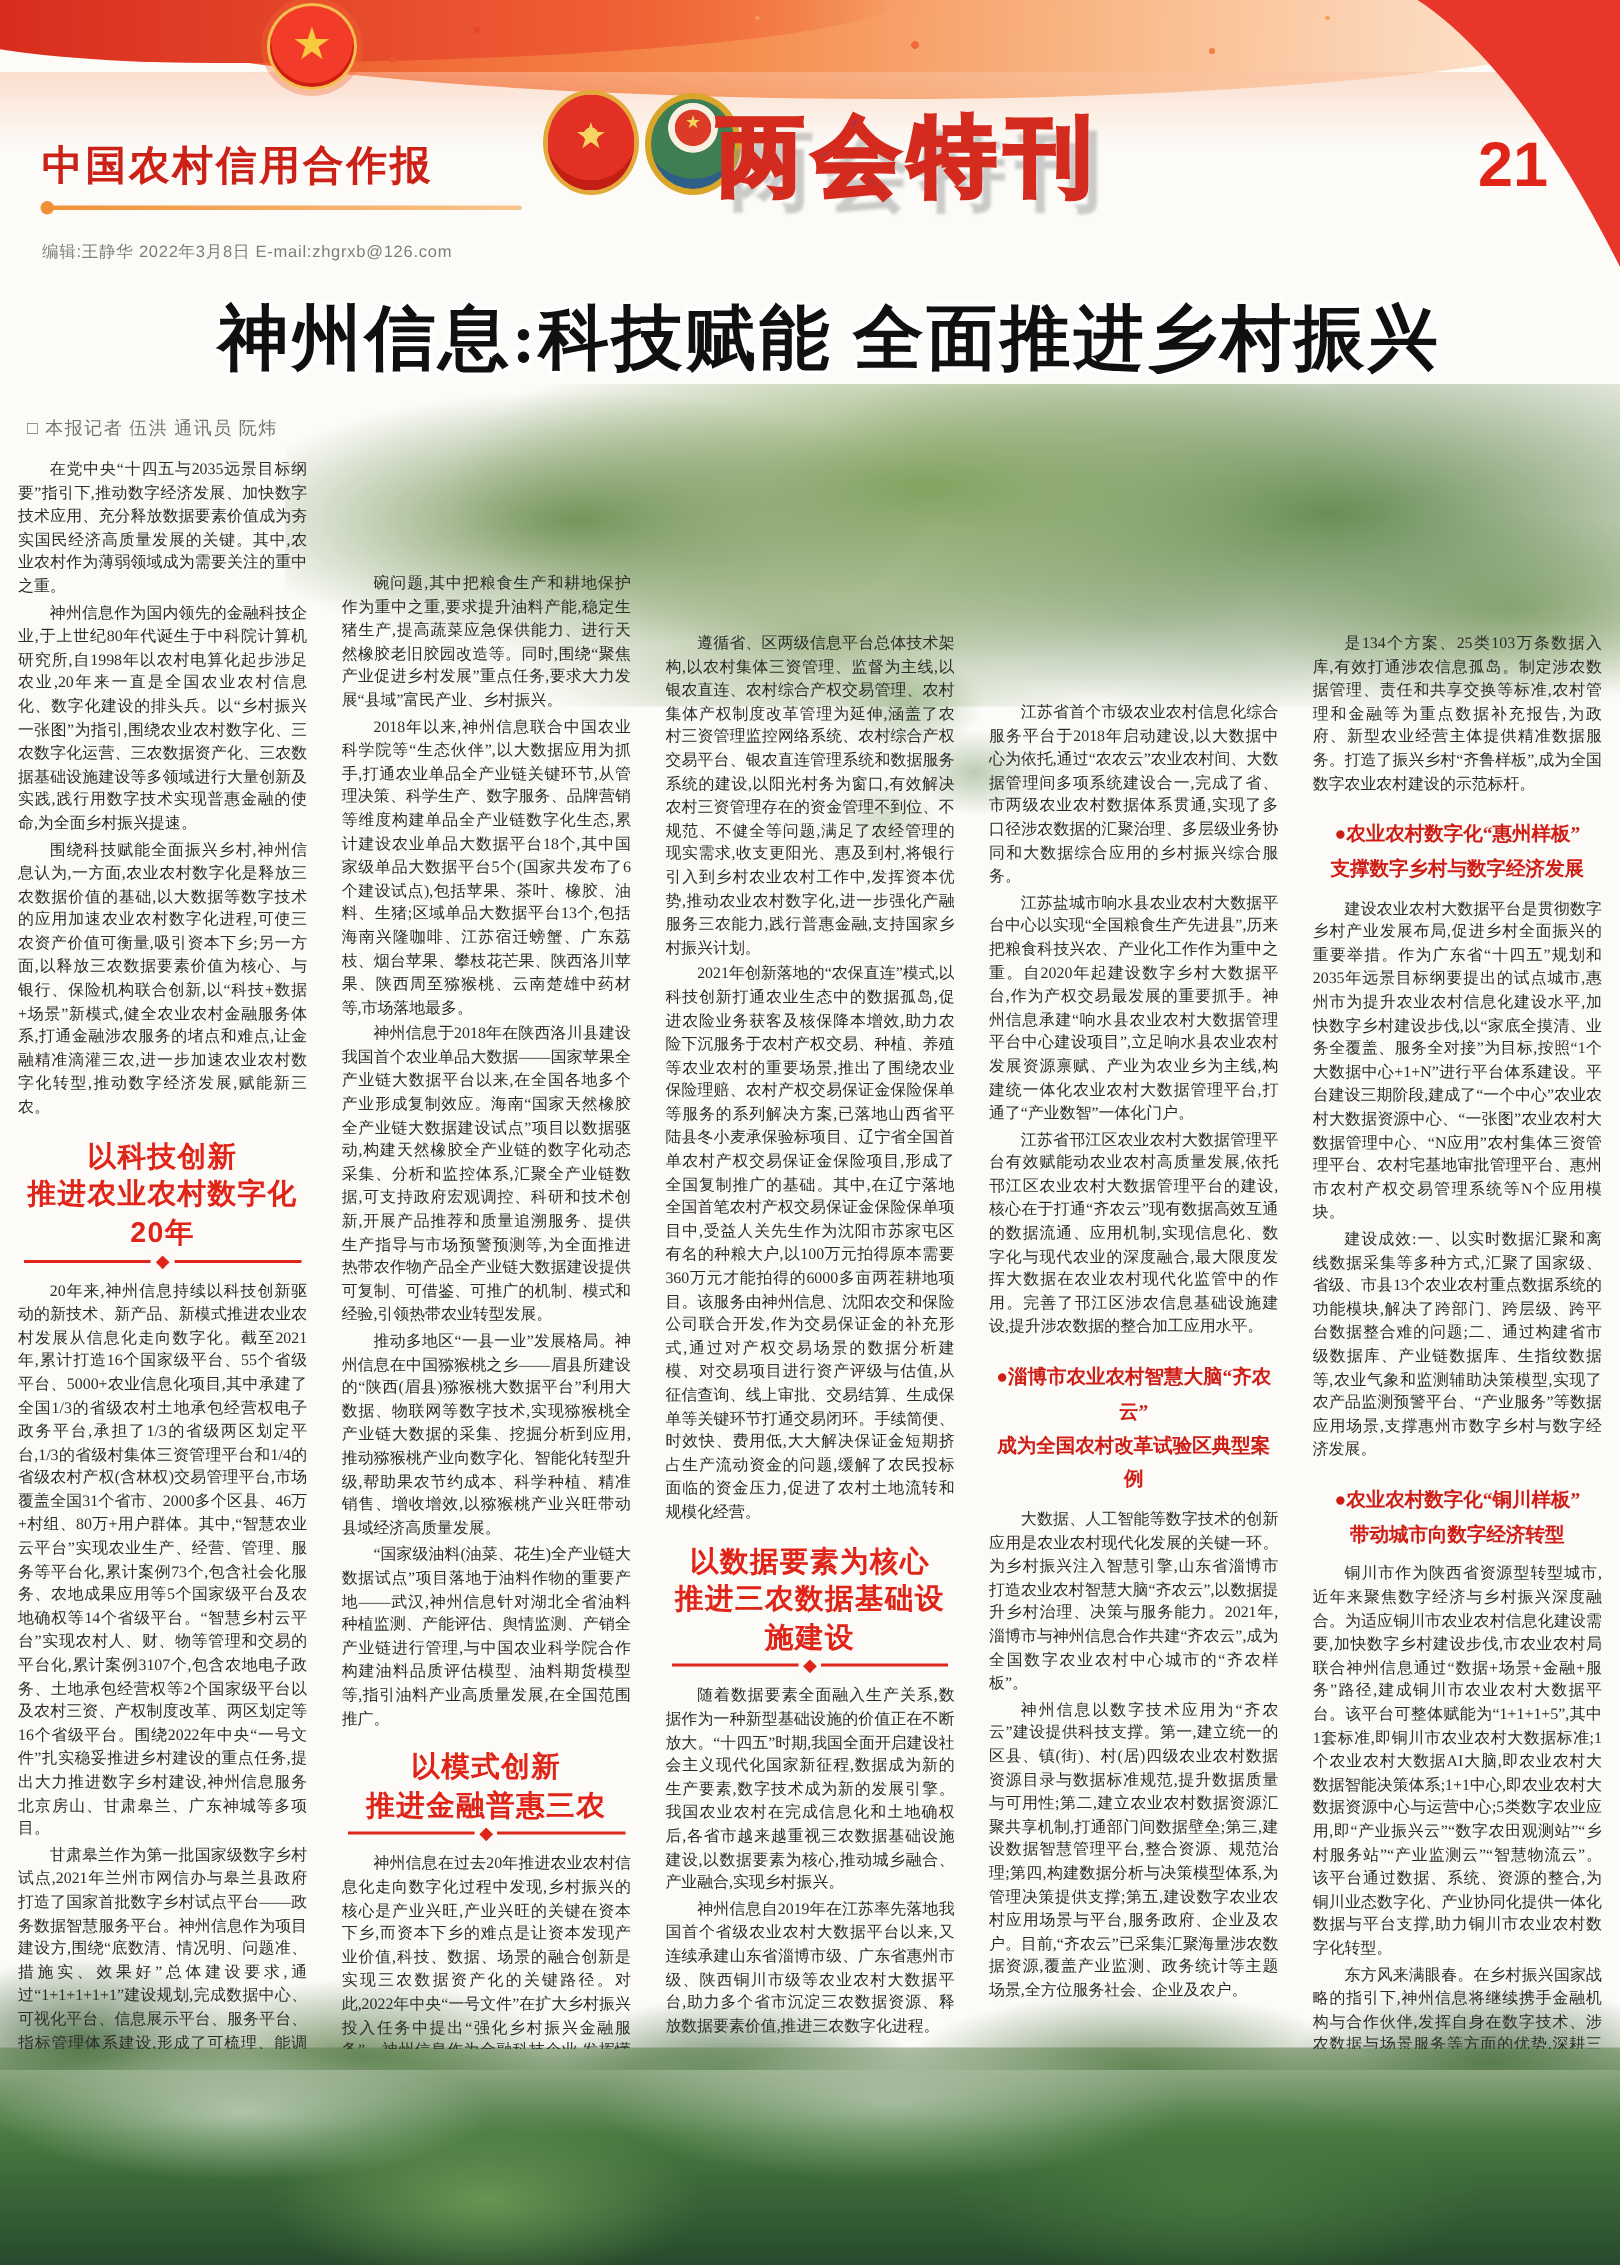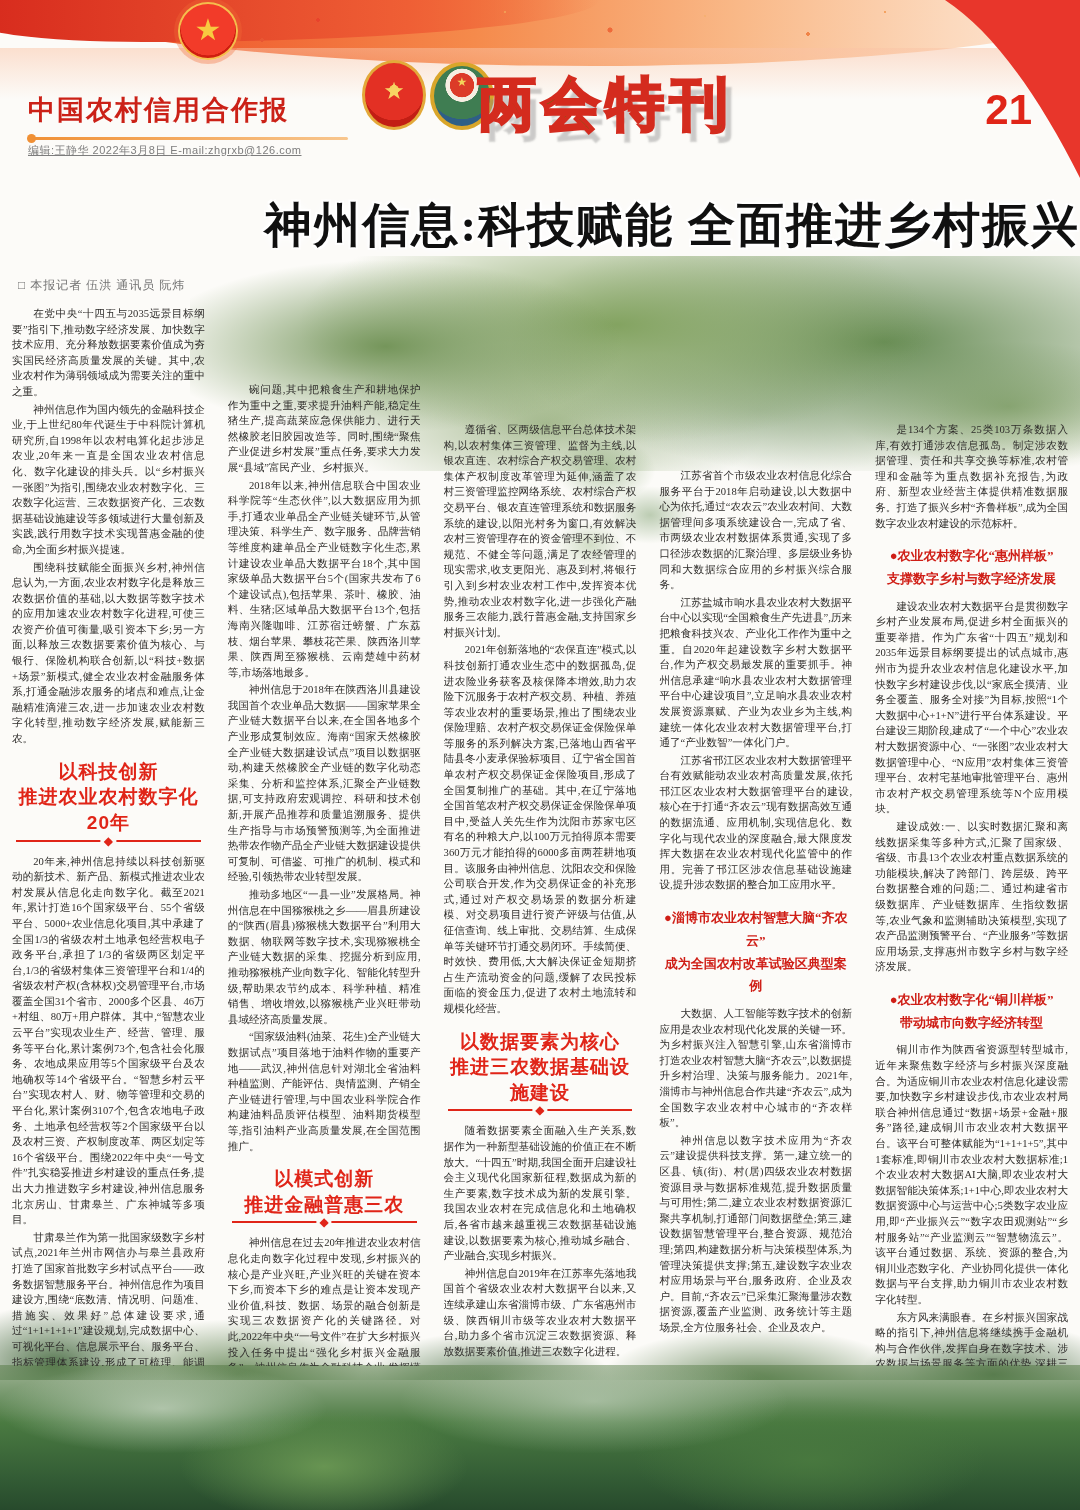--- a/index.html
+++ b/index.html
@@ -35,34 +35,34 @@
   .corner-swoosh{position:absolute;top:0;right:0;width:135px;height:178px;z-index:1;background:#e8362b;
     -webkit-clip-path:path("M0 0 H135 V178 C92 92 46 30 0 0 Z");
     clip-path:path("M0 0 H135 V178 C92 92 46 30 0 0 Z");}
   .masthead{position:absolute;left:28px;top:92px;z-index:3;width:340px;}
   .paper-name{color:#cb2117;font-size:27px;font-weight:900;letter-spacing:2px;
     font-family:"Liberation Serif",serif;}
   .mast-rule{position:relative;margin-top:9px;height:3px;border-radius:2px;width:320px;
     background:linear-gradient(90deg,#f09035,#f8c68e);}
   .mast-rule::before{content:"";position:absolute;left:-1px;top:-3px;width:9px;height:9px;border-radius:50%;
     background:#f09035;}
-  .edition-line{margin-top:3px;color:#7d7d7d;font-size:11px;letter-spacing:.5px;
-    font-family:"Liberation Sans",sans-serif;text-decoration:underline;}
+  .edition-line{margin-top:20px;color:#7d7d7d;font-size:11px;letter-spacing:.5px;
+    font-family:"Liberation Sans",sans-serif;}
   .emblem{position:absolute;z-index:3;border-radius:50%;}
   .emblem-nat{left:362px;top:60px;width:64px;height:70px;border:3px solid #e3a93a;
     background:radial-gradient(circle at 50% 42%,#f3cf5c 0 10%,#e33024 11% 64%,#c21e14 65% 100%);}
   .emblem-nat::after{content:"★";position:absolute;left:50%;top:44%;transform:translate(-50%,-50%);
     color:#f7d463;font-size:24px;}
   .emblem-cppcc{left:430px;top:62px;width:64px;height:68px;border:4px solid #d9a62a;
     background:radial-gradient(circle at 50% 32%,#dc3b28 0 24%,#f6efe2 25% 33%,#3f7d52 34% 68%,#2f5f86 69%);}
   .emblem-cppcc::after{content:"★";position:absolute;left:50%;top:26%;transform:translate(-50%,-50%);
     color:#f3d35a;font-size:12px;}
   .special-title{position:absolute;left:478px;top:66px;z-index:3;
     font-family:"Liberation Sans",sans-serif;font-weight:900;font-size:58px;letter-spacing:6px;
-    color:#4d7c0f;-webkit-text-stroke:2.5px #d42b1e;
+    color:#1d4ed8;-webkit-text-stroke:2.5px #d42b1e;
     text-shadow:7px 10px 2px rgba(130,130,130,.4);}
   .page-num{position:absolute;right:48px;top:86px;z-index:3;color:#e02518;font-size:42px;font-weight:900;
     font-family:"Liberation Sans",sans-serif;margin-left:29px;}
   
   .photo-top{position:absolute;left:190px;top:256px;width:890px;height:215px;z-index:0;background:
     radial-gradient(330px 120px at 22% 42%,rgba(111,145,84,.95),rgba(111,145,84,0) 72%),
     radial-gradient(430px 160px at 48% 32%,rgba(127,160,91,.95),rgba(127,160,91,0) 74%),
     radial-gradient(520px 190px at 78% 40%,rgba(94,133,75,.95),rgba(94,133,75,0) 72%),
     radial-gradient(280px 95px at 64% 72%,rgba(206,216,200,.9),rgba(206,216,200,0) 70%),
     radial-gradient(300px 110px at 40% 78%,rgba(157,179,134,.85),rgba(157,179,134,0) 74%),
@@ -77,21 +77,21 @@
     radial-gradient(170px 65px at 45% 100%,rgba(70,108,64,.8),transparent 74%),
     radial-gradient(210px 70px at 70% 100%,rgba(84,120,70,.8),transparent 74%),
     radial-gradient(180px 70px at 92% 95%,rgba(66,102,60,.85),transparent 74%);}
   .photo-bottom{position:absolute;left:0;bottom:0;width:100%;height:145px;z-index:0;background:
     radial-gradient(220px 60px at 15% 30%,rgba(240,244,238,.55),transparent 75%),
     radial-gradient(260px 70px at 55% 25%,rgba(235,240,232,.45),transparent 75%),
     radial-gradient(180px 70px at 30% 70%,rgba(109,154,85,.9),transparent 80%),
     radial-gradient(220px 80px at 75% 65%,rgba(73,121,63,.95),transparent 80%),
     linear-gradient(180deg,rgba(90,125,74,.55) 0,#4a7a41 40%,#335c35 78%,#274a2c 100%);}
   
-  .headline{position:absolute;left:0;top:194px;width:100%;z-index:2;text-align:right;
+  .headline{position:absolute;left:0;top:194px;width:100%;z-index:2;text-align:center;
     font-family:"Liberation Serif",serif;font-weight:900;font-size:47px;letter-spacing:2px;color:#101010;
     text-shadow:2px 2px 0 #fff,-2px -2px 0 #fff,2px -2px 0 #fff,-2px 2px 0 #fff,0 0 8px #fff,0 0 14px #fff;padding-left:26px;}
   .byline{position:absolute;left:18px;top:277px;z-index:2;font-size:12px;color:#737373;letter-spacing:1px;}
   
   .cols{position:absolute;left:12px;top:300px;width:1056px;height:1066px;z-index:2;display:flex;gap:23px;}
   .col{flex:1 1 0;overflow:hidden;font-size:10.6px;line-height:15.6px;color:#2e2c2a;text-align:justify;}
   .col .pt1{padding-top:6px;} .col .pt2{padding-top:82px;} .col .pt3{padding-top:122px;}
   .col .pt4{padding-top:168px;} .col .pt5{padding-top:122px;}
   .col p{text-indent:2em;margin-bottom:2px;}
   .sec-h{color:#e02518;font-family:"Liberation Sans",sans-serif;font-weight:900;font-size:19px;

